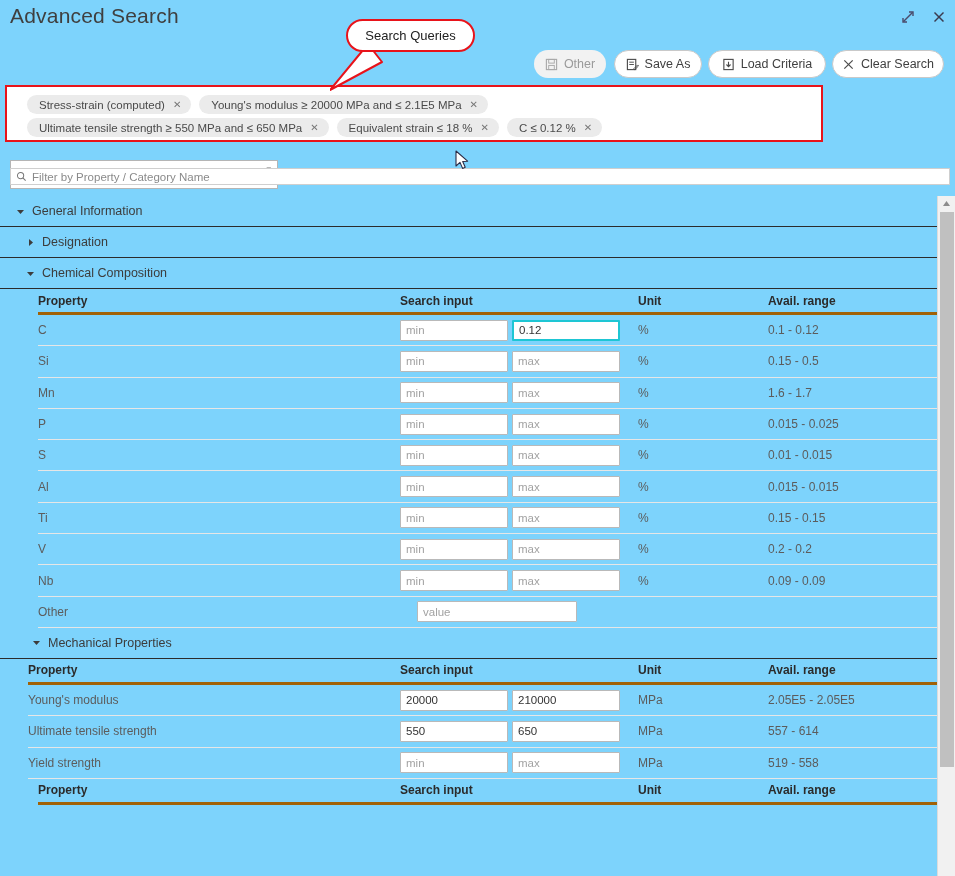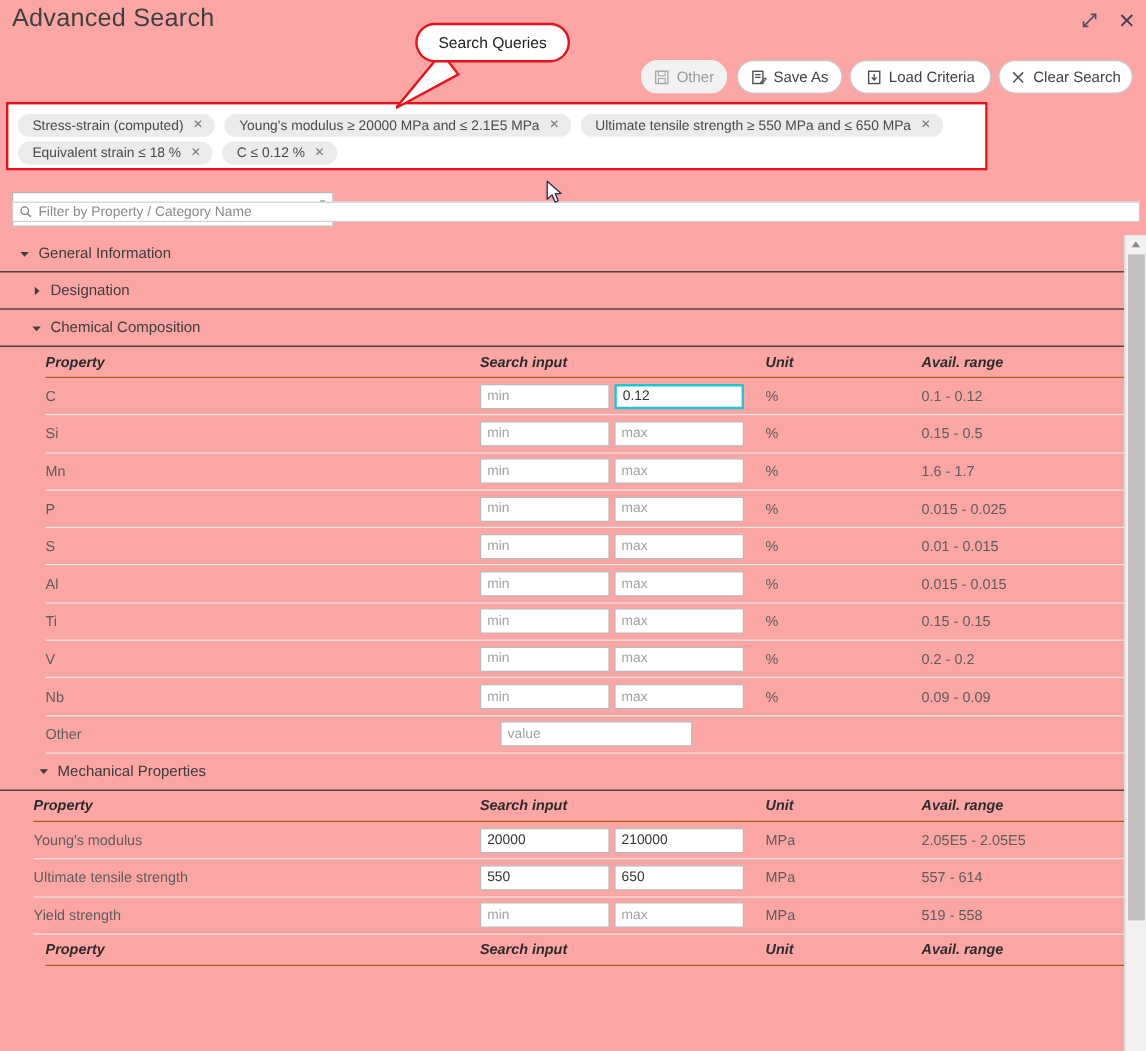--- a/index.html
+++ b/index.html
@@ -6,21 +6,21 @@
   html, body {
     margin: 0; padding: 0;
     width: 955px; height: 876px;
     background: #ffffff;
     font-family: "Liberation Sans", sans-serif;
     overflow: hidden;
   }
   #app {
     position: relative;
     width: 955px; height: 876px;
-    background: #fca5a5;
+    background: #7dd3fc;
   }
 
   
   .titlebar {
     position: absolute; left: 0; top: 0; width: 955px; height: 40px;
   }
   .page-title {
     position: absolute; left: 10px; top: 4px;
     font-size: 21px; color: #3f3f3f; font-weight: 400;
     letter-spacing: .2px;
@@ -59,21 +59,21 @@
 
   
   .chips-box {
     position: absolute; left: 5px; top: 85px;
     width: 818px; height: 57px;
     border: 2px solid #e8131a;
     background: #ffffff;
   }
   .chips-inner {
     position: absolute; left: 0; top: 0; right: 0; bottom: 0;
-    padding: 6px 8px;
+    padding: 6px 20px;
   }
   .chip {
     display: inline-flex; align-items: center;
     height: 19px; margin: 2px 8px 2px 0;
     padding: 0 10px 0 12px;
     background: #ebebeb; border-radius: 10px;
     font-size: 11.5px; color: #4a4a4a; white-space: nowrap;
     cursor: default;
   }
   .chip .chip-x {
@@ -143,21 +143,21 @@
   .ptable { position: relative; width: 937px; }
   .ptable.indent-a { padding-left: 38px; }
   .ptable.indent-b { padding-left: 28px; }
 
   .prow {
     position: relative; height: 31.3px;
     display: flex; align-items: center;
     border-bottom: 1px solid #e6e6e6;
   }
   .prow.head {
-    height: 26px; border-bottom: 1px solid #a16207; font-style: italic;
+    height: 26px; border-bottom: 3px solid #a16207;
   }
   .prow.head .c { font-size: 12px; color: #2b2b2b; font-weight: bold; }
   .c { position: absolute; font-size: 12px; color: #5c5c5c; }
   .c-prop  { left: 0; }
   .c-input { left: 362px; display: flex; align-items: center; gap: 4px; }
   .c-unit  { left: 600px; }
   .c-range { left: 730px; }
 
   .ptable.indent-b .c-input { left: 372px; }
   .ptable.indent-b .c-unit  { left: 610px; }

